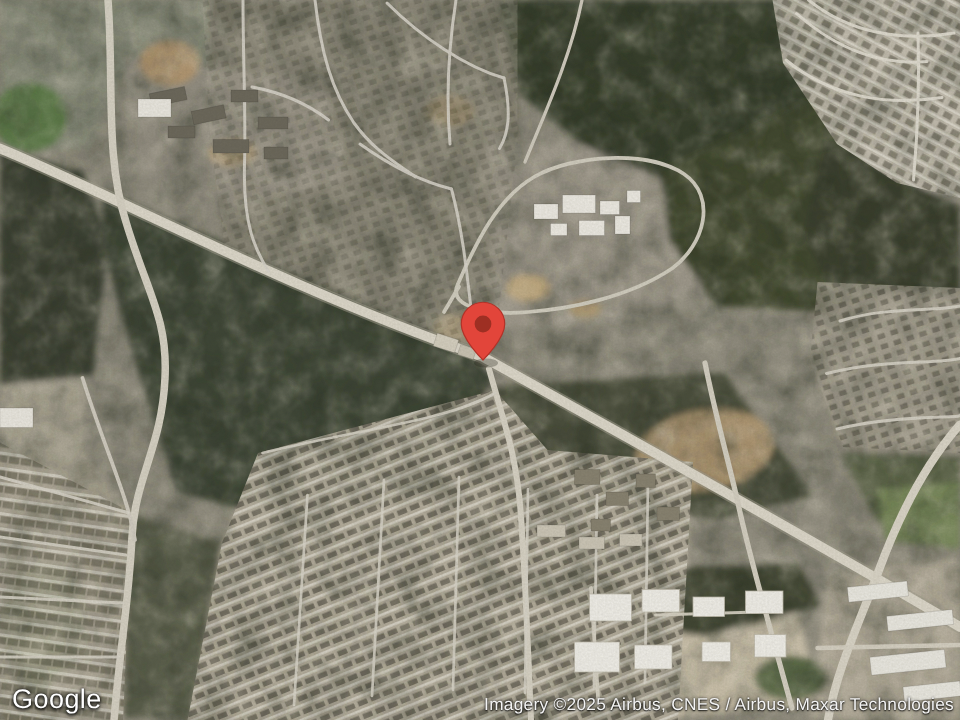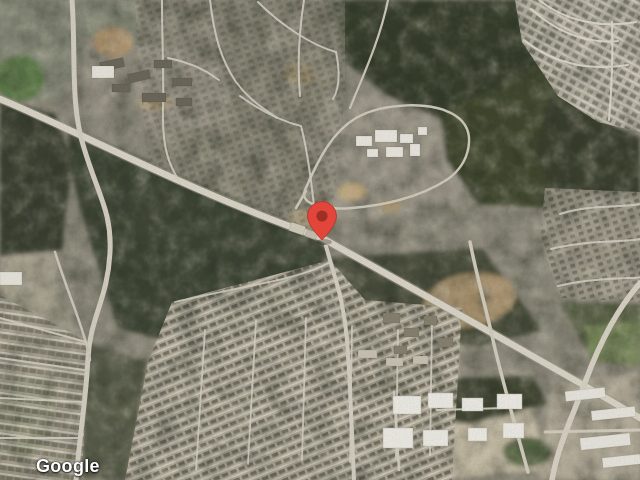--- a/index.html
+++ b/index.html
@@ -4,24 +4,23 @@
 <style>
   html,body{margin:0;padding:0;background:#000;}
   .stage{
     position:relative;width:640px;height:480px;overflow:hidden;
     font-family:"Liberation Sans",sans-serif;
     user-select:none;
   }
   .stage svg{position:absolute;left:0;top:0;display:block;}
   .google-logo{
     position:absolute;left:8px;bottom:3px;
-    color:#fff;font-size:18px;font-weight:bold;letter-spacing:.3px;
+    color:#fff;font-size:18px;font-weight:normal;letter-spacing:.3px;
     text-shadow:0 0 3px rgba(0,0,0,.8),0 1px 2px rgba(0,0,0,.7),0 0 1px rgba(0,0,0,.9);
     cursor:pointer;
-    margin-left:28px;
   }
   .attribution{
     position:absolute;right:4px;bottom:4px;
     color:#f4f4f4;font-size:11.5px;letter-spacing:.2px;
     text-shadow:0 0 2px rgba(0,0,0,.9),0 1px 1px rgba(0,0,0,.8);
     white-space:nowrap;
   }
 </style>
 </head>
 <body>
@@ -239,13 +238,14 @@
   <rect width="640" height="480" filter="url(#fGrain)" opacity="0.45"></rect>
 
   <g>
     <ellipse cx="324" cy="242" rx="8" ry="3" fill="rgba(30,30,20,0.3)"></ellipse>
     <path d="M322,201.5 a14.5,14.5 0 0 0 -14.5,14.5 c0,10 14.5,24 14.5,24 s14.5,-14 14.5,-24 a14.5,14.5 0 0 0 -14.5,-14.5 z" stroke="#b23228" stroke-width="0.8" fill="#E2453A"></path>
     <circle cx="322" cy="216" r="5.6" fill="#9E2F23"></circle>
   </g>
 </svg>
 
 <div class="google-logo">Google</div>
+<div class="attribution">Imagery ©2025 Airbus, CNES / Airbus, Maxar Technologies</div>
 </div>
 
 </body></html>

